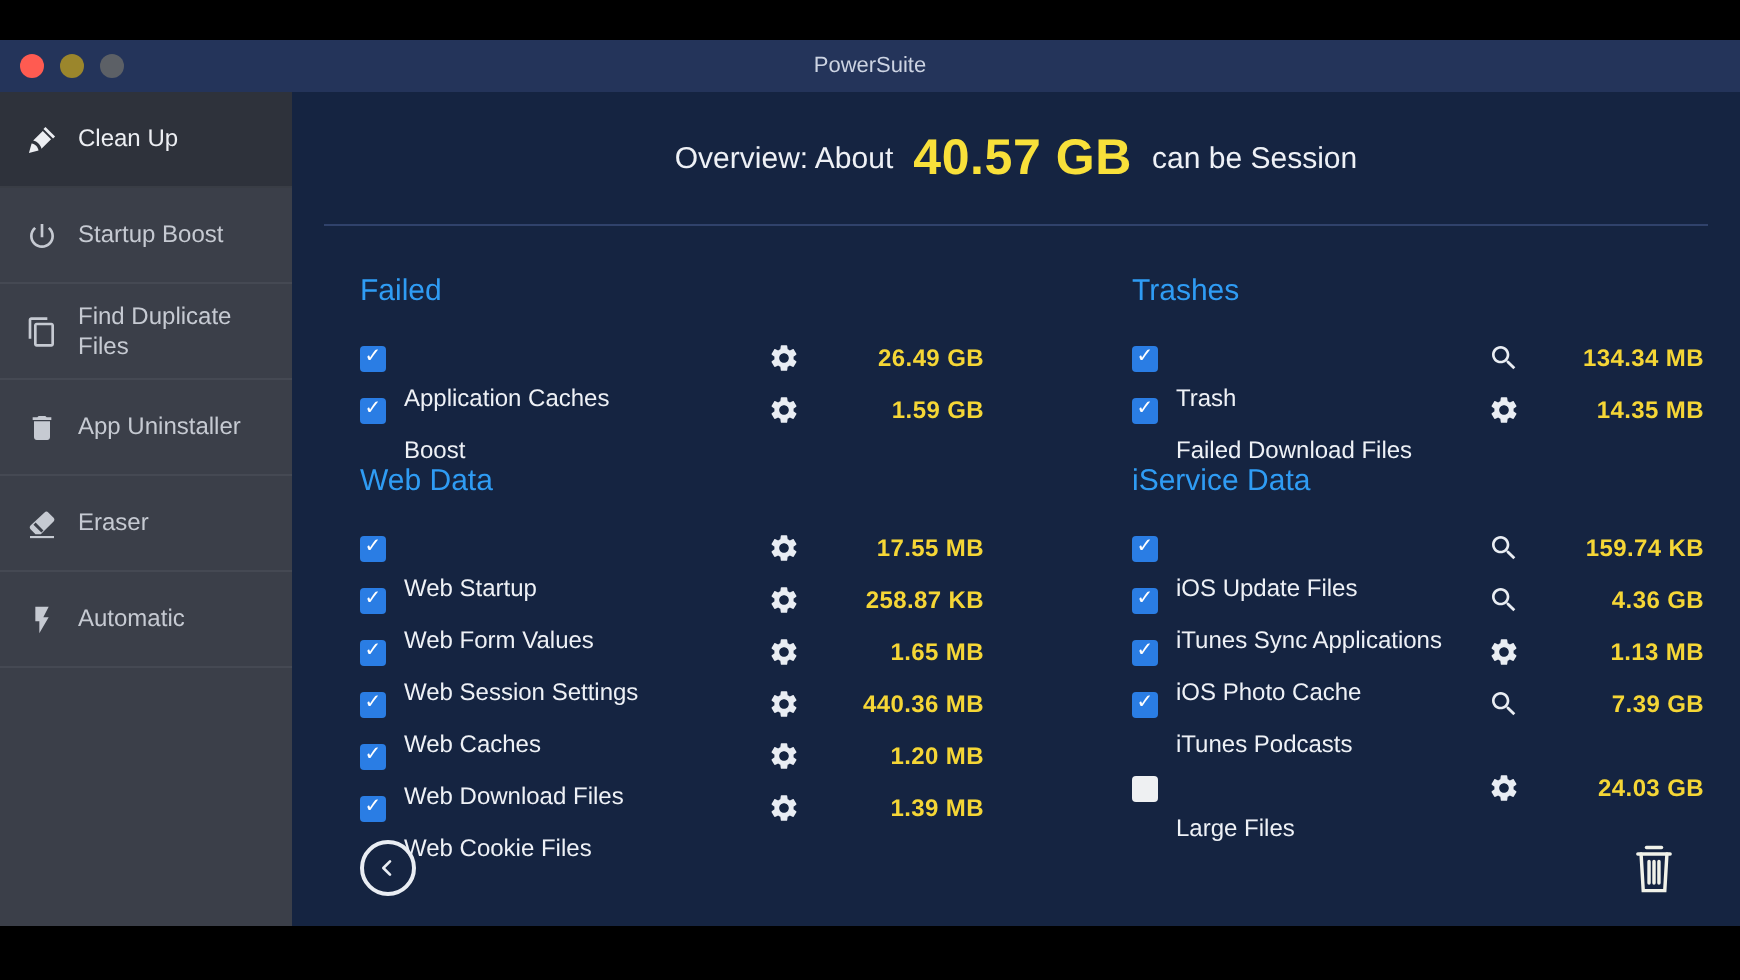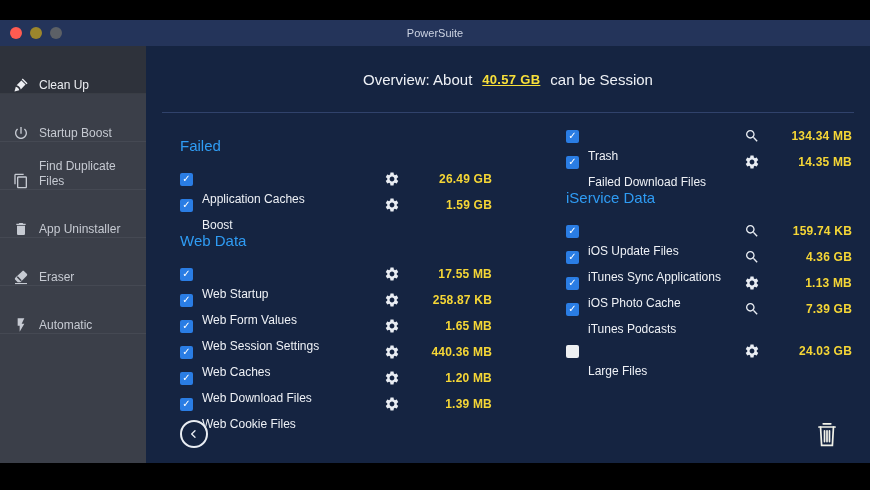--- a/index.html
+++ b/index.html
@@ -17,31 +17,31 @@
   .light.close{background:#ff5b51;}
   .light.min{background:#9b862c;}
   .light.zoom{background:#5c6066;}
   .win-title{position:absolute;left:0;right:0;text-align:center;color:#ccd3e2;font-size:11px;}
 
   
   .bodyrow{flex:1;display:flex;min-height:0;}
 
   
   .sidebar{width:146px;flex:0 0 146px;background:#3b3f49;display:flex;flex-direction:column;}
-  .side-item{display:flex;align-items:flex-end;gap:10px;padding:0 12px;min-height:47px;
+  .side-item{display:flex;align-items:center;gap:10px;padding:0 12px;min-height:47px;
     color:#c6cad2;font-size:12px;border-bottom:1px solid rgba(255,255,255,.055);cursor:default;line-height:1.25;}
   .side-item.selected{background:#2e323b;color:#eceef2;}
   .side-icon{width:17px;height:17px;flex:0 0 17px;display:flex;align-items:center;justify-content:center;}
   .side-icon svg{width:16px;height:16px;fill:currentColor;}
 
   
   .main{flex:1;display:flex;flex-direction:column;background:#152441;min-width:0;}
   .overview{height:66px;flex:0 0 66px;display:flex;align-items:center;justify-content:center;gap:10px;
     color:#eef1f6;font-size:15px;}
-  .overview .size{color:#f8e03a;font-size:13px;font-weight:700;letter-spacing:.3px;text-decoration:underline;}
+  .overview .size{color:#f8e03a;font-size:25px;font-weight:700;letter-spacing:.3px;}
   .divider{height:1px;flex:0 0 1px;background:#30426b;margin:0 16px;}
 
   .content{flex:1;display:flex;padding:10px 18px 0 34px;gap:74px;min-height:0;}
   .col-left{width:312px;flex:0 0 312px;}
   .col-right{flex:1;min-width:0;}
   .sec-title{color:#2f9cf4;font-size:15px;margin:14px 0 12px;}
   .row{display:flex;align-items:center;height:26px;color:#eef1f6;font-size:12px;}
   .cb{width:13px;height:13px;flex:0 0 13px;border-radius:2px;background:#2a7de4;display:flex;
     align-items:center;justify-content:center;color:#fff;font-size:10px;line-height:1;cursor:pointer;}
   .cb.off{background:#eef0f2;color:transparent;}
@@ -220,20 +220,21 @@
                 <span class="lbl">Web Cookie Files</span>
                 <span class="ricon">
                   <svg viewBox="0 0 24 24">
                     <path d="M19.14 12.94c.04-.3.06-.61.06-.94s-.02-.64-.07-.94l2.03-1.58c.18-.14.23-.41.12-.61l-1.92-3.32c-.12-.22-.37-.29-.59-.22l-2.39.96c-.5-.38-1.03-.7-1.62-.94l-.36-2.54c-.04-.24-.24-.41-.48-.41h-3.84c-.24 0-.43.17-.47.41l-.36 2.54c-.59.24-1.13.57-1.62.94l-2.39-.96c-.22-.08-.47 0-.59.22L2.74 8.87c-.12.21-.08.47.12.61l2.03 1.58c-.05.3-.09.63-.09.94s.02.64.07.94l-2.03 1.58c-.18.14-.23.41-.12.61l1.92 3.32c.12.22.37.29.59.22l2.39-.96c.5.38 1.03.7 1.62.94l.36 2.54c.05.24.24.41.48.41h3.84c.24 0 .44-.17.47-.41l.36-2.54c.59-.24 1.13-.56 1.62-.94l2.39.96c.22.08.47 0 .59-.22l1.92-3.32c.12-.22.07-.47-.12-.61l-2.01-1.58zM12 15.6c-1.98 0-3.6-1.62-3.6-3.6s1.62-3.6 3.6-3.6 3.6 1.62 3.6 3.6-1.62 3.6-3.6 3.6z"></path>
                   </svg>
                 </span>
                 <span class="val">1.39 MB</span>
               </div>
             </div>
           <div class="col-right">
+              <div class="sec-title">Trashes</div>
               <div class="row">
                 <span class="cb">✓</span>
                 <span class="lbl">Trash</span>
                 <span class="ricon">
                   <svg viewBox="0 0 24 24">
                     <path d="M15.5 14h-.79l-.28-.27C15.41 12.59 16 11.11 16 9.5 16 5.91 13.09 3 9.5 3S3 5.91 3 9.5 5.91 16 9.5 16c1.61 0 3.09-.59 4.23-1.57l.27.28v.79l5 4.99L20.49 19l-4.99-5zm-6 0C7.01 14 5 11.99 5 9.5S7.01 5 9.5 5 14 7.01 14 9.5 11.99 14 9.5 14z"></path>
                   </svg>
                 </span>
                 <span class="val">134.34 MB</span>
               </div>

